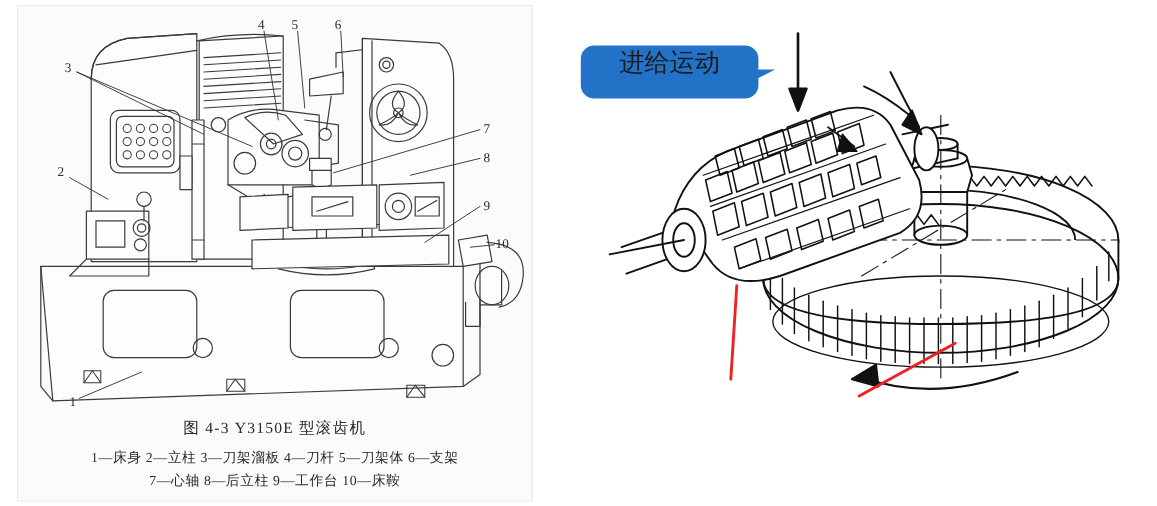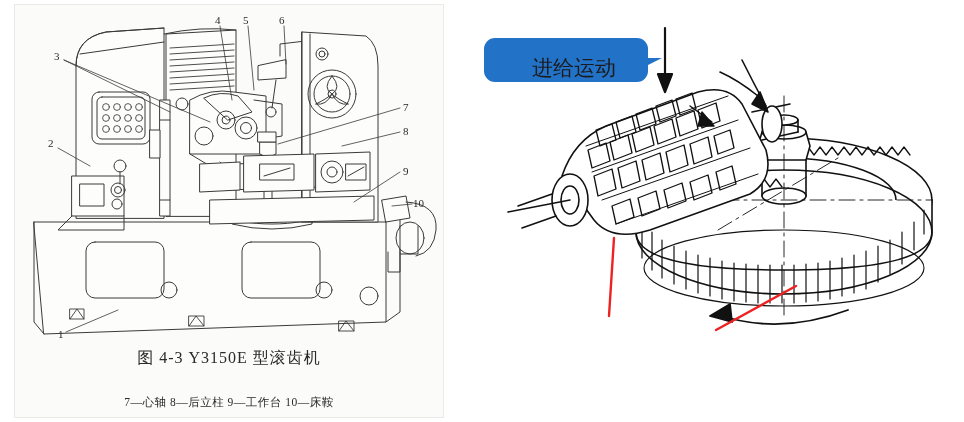--- a/index.html
+++ b/index.html
@@ -15,37 +15,36 @@
   #left-figure{
     position:absolute; left:14px; top:4px; width:430px; height:414px;
     background:#fbfbf9;
     box-shadow:0 0 0 1px #eceae6 inset;
   }
   #machine-canvas{position:absolute;left:0;top:0;width:430px;height:340px;}
   .caption-block{
     position:absolute; left:0; top:344px; width:430px;
     text-align:center; color:#2a2a2a;
   }
-  .fig-title{font-size:16px;letter-spacing:1px;margin-bottom:24px;white-space:nowrap;}
+  .fig-title{font-size:13px;letter-spacing:1px;margin-bottom:7px;white-space:nowrap;}
   .fig-legend{font-size:11.5px;letter-spacing:.5px;line-height:19px;white-space:nowrap;}
 
   
   #right-figure{
     position:absolute;left:466px;top:0;width:498px;height:422px;
   }
   #hob-canvas{position:absolute;left:0;top:0;width:498px;height:422px;}
 
   
   .callout{
     position:absolute;
     color:#1b1b1b;
     font-family:"DejaVu Sans", sans-serif;
-    display:flex;align-items:flex-end;justify-content:center;
+    display:flex;align-items:flex-start;justify-content:center;
     white-space:nowrap;
-    padding-left:16px;
   }
   #callout-feed{
     left:18px; top:38px; width:148px; height:44px;
     background:#2272c8;
     border-radius:11px;
     font-size:21px;
   }
   #callout-feed .tail{
     position:absolute;right:-14px;top:20px;width:0;height:0;
     border-top:8px solid #2272c8;
@@ -217,20 +216,21 @@
       <text x="265" y="20">6</text>
       <text x="389" y="107">7</text>
       <text x="389" y="131">8</text>
       <text x="389" y="171">9</text>
       <text x="399" y="203">10</text>
     </g>
   </svg>
 
   <div class="caption-block">
     <div class="fig-title">图 4-3   Y3150E 型滚齿机</div>
+    <div class="fig-legend">1—床身  2—立柱  3—刀架溜板  4—刀杆  5—刀架体  6—支架</div>
     <div class="fig-legend">7—心轴  8—后立柱  9—工作台  10—床鞍</div>
   </div>
 </div>
 
 <div id="right-figure">
 
   <svg id="hob-canvas" viewBox="0 0 498 422">
     <g fill="none" stroke="#111111" stroke-width="1.6" stroke-linejoin="round" stroke-linecap="round">
 
       <g>

